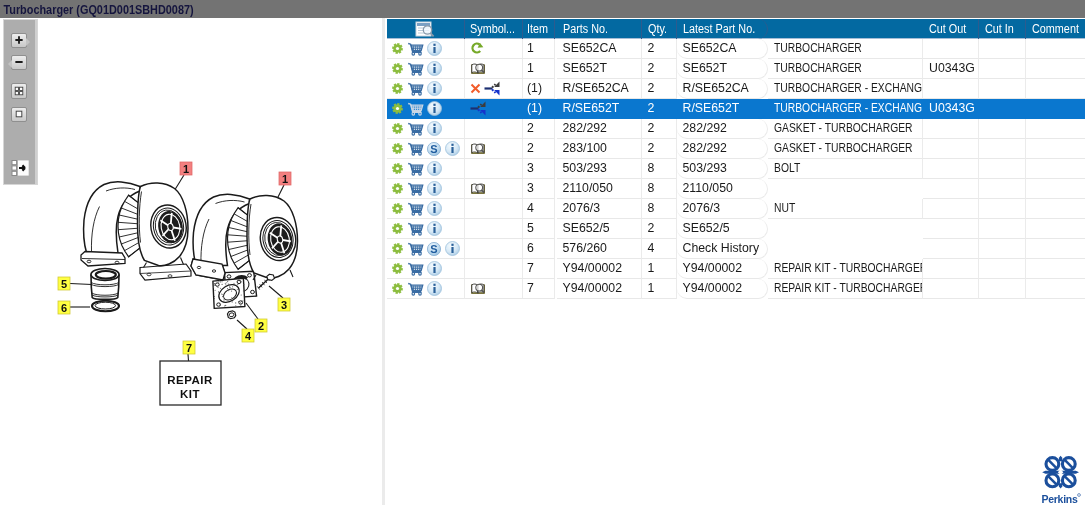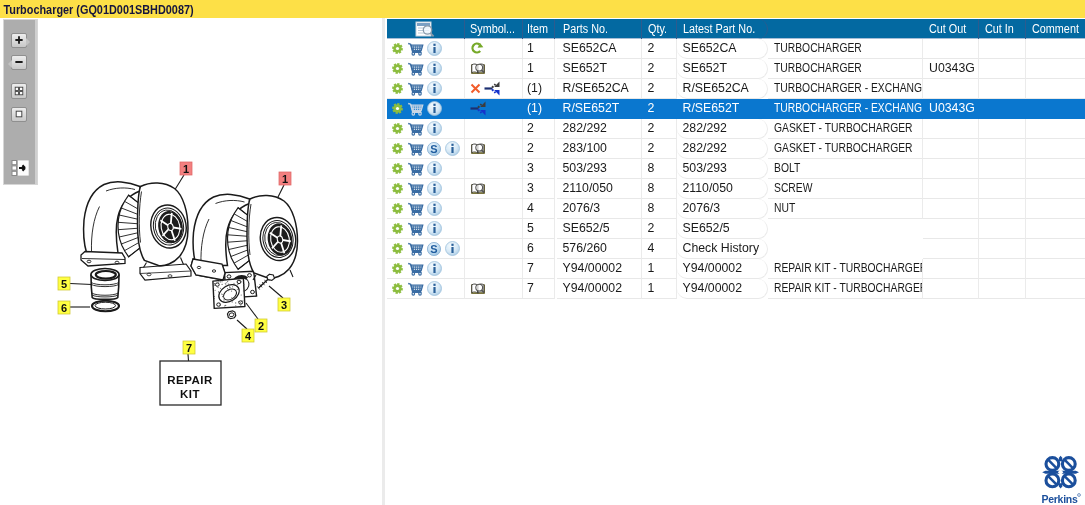--- a/index.html
+++ b/index.html
@@ -1,15 +1,15 @@
 <!DOCTYPE html>
 <html><head><meta charset="utf-8"><style>
 * { margin:0; padding:0; box-sizing:border-box; }
 html,body { width:1085px; height:505px; background:#fff; font-family:"Liberation Sans",sans-serif; overflow:hidden; position:relative; }
-.title { position:absolute; left:0; top:0; width:1085px; height:18px; background:#fde047; }
+.title { position:absolute; left:0; top:0; width:1085px; height:18px; background:#737373; }
 .title span { display:inline-block; transform:scaleX(0.85); transform-origin:0 50%; font-size:12.8px; font-weight:bold; color:#15153e; line-height:17px; padding-left:4px; }
 .toolbar { position:absolute; left:3px; top:19px; width:35px; height:166px; background:#adadad; border:1px solid #d6d6d6; box-shadow:inset -2px 0 0 #cfcfcf; }
 .tbtn { position:absolute; left:7px; width:16px; height:15.5px; background:linear-gradient(#ededed,#c8c8c8); border:1px solid #8f8f8f; border-radius:2px; display:flex; align-items:center; justify-content:center; }
 .tbtn svg { display:block; transform:scale(0.8); }
 .tabR { position:absolute; right:-4px; top:4px; width:0; height:0; border-top:4px solid transparent; border-bottom:4px solid transparent; border-left:4px solid #c3c3c3; }
 .tabL { position:absolute; left:-4px; top:4px; width:0; height:0; border-top:4px solid transparent; border-bottom:4px solid transparent; border-right:4px solid #c3c3c3; }
 .ticon { position:absolute; left:7px; width:20px; height:18px; }
 .diag { position:absolute; left:0; top:18px; }
 .divider { position:absolute; left:382px; top:18px; width:3px; height:487px; background:#ebebeb; }
 .grid { position:absolute; left:387px; top:19px; width:698px; height:280px; font-size:12.3px; color:#1a1a1a; }
@@ -665,21 +665,20 @@
           <path d="M1.8,3.8 C4,2.6 6,2.8 7.6,4.2 L7.6,12 C6,10.8 4,10.6 1.8,11.6 Z" fill="#fff" stroke="#333" stroke-width="0.9"></path>
           <path d="M13.9,3.8 C11.7,2.6 9.7,2.8 8.1,4.2 L8.1,12 C9.7,10.8 11.7,10.6 13.9,11.6 Z" fill="#fff" stroke="#333" stroke-width="0.9"></path>
           <circle cx="9.2" cy="6.6" r="3.4" fill="rgba(255,255,255,0.75)" stroke="#555" stroke-width="1.1"></circle>
           <line x1="11.6" y1="9" x2="14" y2="11.6" stroke="#555" stroke-width="1.6"></line>
         </svg>
       </div>
       <div class="c c2">3</div>
       <div class="c c3">2110/050</div>
       <div class="c c4">8</div>
       <div class="c c5">2110/050</div>
-      <div class="c c6"><span class="sq">SCREW</span></div>
       <div class="c c7"></div>
       <div class="c c8"></div>
       <div class="c c9"></div>
     </div>
     <div class="row" style="top:180px">
       <div class="c c0">
         <svg width="11" height="11" viewBox="0 0 11 11" style="display:block">
           <path d="M10.99,5.22 L10.49,7.82 L9.35,7.29 L8.66,8.35 L9.58,9.18 L7.39,10.67 L6.96,9.49 L5.72,9.74 L5.78,10.99 L3.18,10.49 L3.71,9.35 L2.65,8.66 L1.82,9.58 L0.33,7.39 L1.51,6.96 L1.26,5.72 L0.01,5.78 L0.51,3.18 L1.65,3.71 L2.34,2.65 L1.42,1.82 L3.61,0.33 L4.04,1.51 L5.28,1.26 L5.22,0.01 L7.82,0.51 L7.29,1.65 L8.35,2.34 L9.18,1.42 L10.67,3.61 L9.49,4.04 L9.74,5.28 Z" fill="#8cbd3e"></path>
           <circle cx="5.5" cy="5.5" r="1.6" fill="#fff"></circle>
         </svg>

